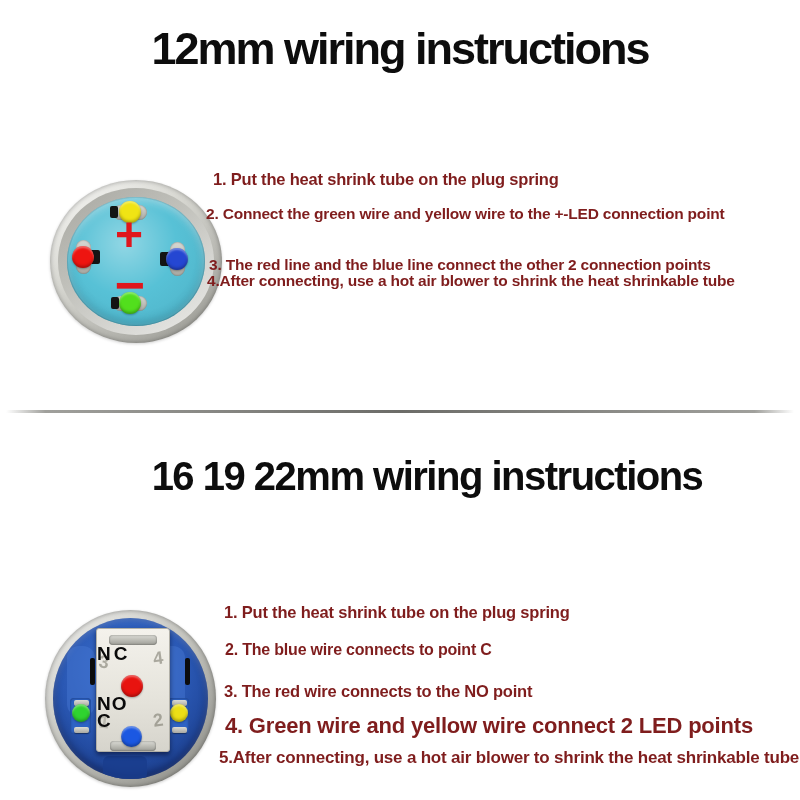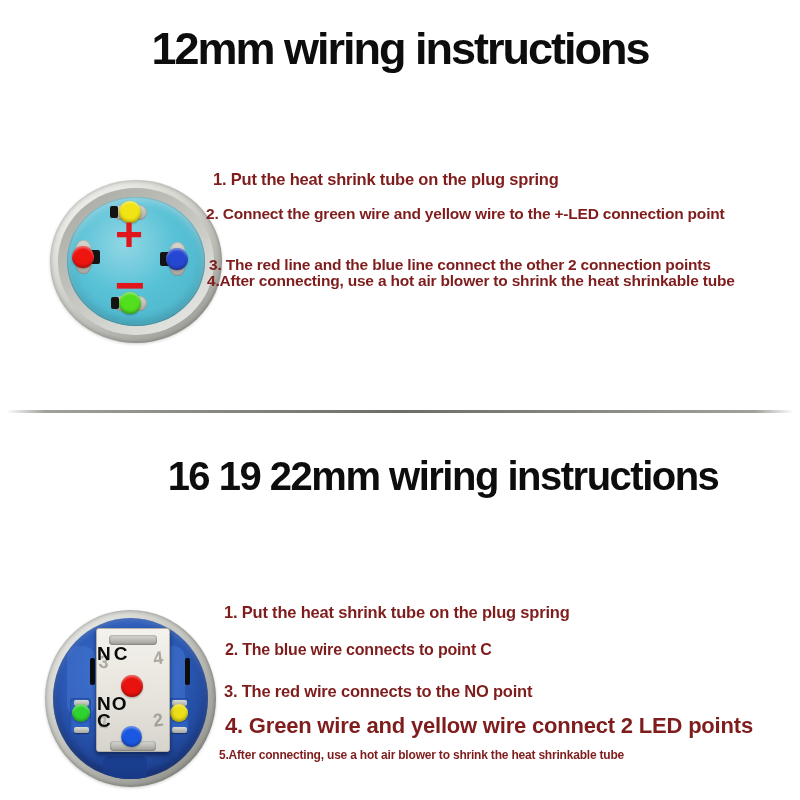--- a/index.html
+++ b/index.html
@@ -1,30 +1,30 @@
 <!DOCTYPE html>
 <html><head>
 <meta charset="utf-8">
 <style>
   html,body{margin:0;padding:0;background:#fff;}
   .page{position:relative;width:800px;height:800px;background:#ffffff;overflow:hidden;
         font-family:"Liberation Sans","DejaVu Sans",sans-serif;font-weight:bold;color:#161616;}
   .title{position:absolute;white-space:nowrap;color:#0d0d0d;line-height:1;}
   .t1{left:400px;top:26px;transform:translateX(-50%);font-size:45px;letter-spacing:-2px;}
-  .t2{left:427px;top:456px;transform:translateX(-50%);font-size:40px;letter-spacing:-1.5px;margin-left:16px;}
+  .t2{left:427px;top:456px;transform:translateX(-50%);font-size:40px;letter-spacing:-1.5px;}
   .step{position:absolute;white-space:nowrap;color:#7f1d1d;letter-spacing:-0.2px;line-height:1.2;}
   .s1-l1{left:213px;top:170px;font-size:16.5px;}
   .s1-l2{left:206px;top:205px;font-size:15.5px;}
   .s1-l3{left:209px;top:256px;font-size:15.5px;}
   .s1-l4{left:207px;top:272px;font-size:15.5px;}
   .s2-l1{left:224px;top:603px;font-size:16.5px;}
   .s2-l2{left:225px;top:640px;font-size:16px;}
   .s2-l3{left:224px;top:682px;font-size:16.5px;}
   .s2-l4{left:225px;top:713px;font-size:22px;}
-  .s2-l5{left:219px;top:748px;font-size:12px;}
+  .s2-l5{left:219px;top:748px;font-size:17px;}
   .divider{position:absolute;left:6px;right:6px;top:410px;height:3px;
     background:linear-gradient(90deg,rgba(130,130,130,0) 0%,#a0a09c 5%,#6c6c68 50%,#a0a09c 95%,rgba(130,130,130,0) 100%);}
 
   
   .btn12{position:absolute;left:50px;top:180px;width:172px;height:163px;}
   .b12-ring{position:absolute;inset:0;border-radius:50%;
     background:linear-gradient(145deg,#fafaf8 0%,#d6d6d0 40%,#93938d 100%);
     box-shadow:inset 0 0 5px rgba(0,0,0,.35),0 1px 3px rgba(0,0,0,.18);}
   .b12-ring2{position:absolute;inset:8px;border-radius:50%;
     background:linear-gradient(325deg,#ececea 0%,#c0c0ba 60%,#a7a7a1 100%);}

